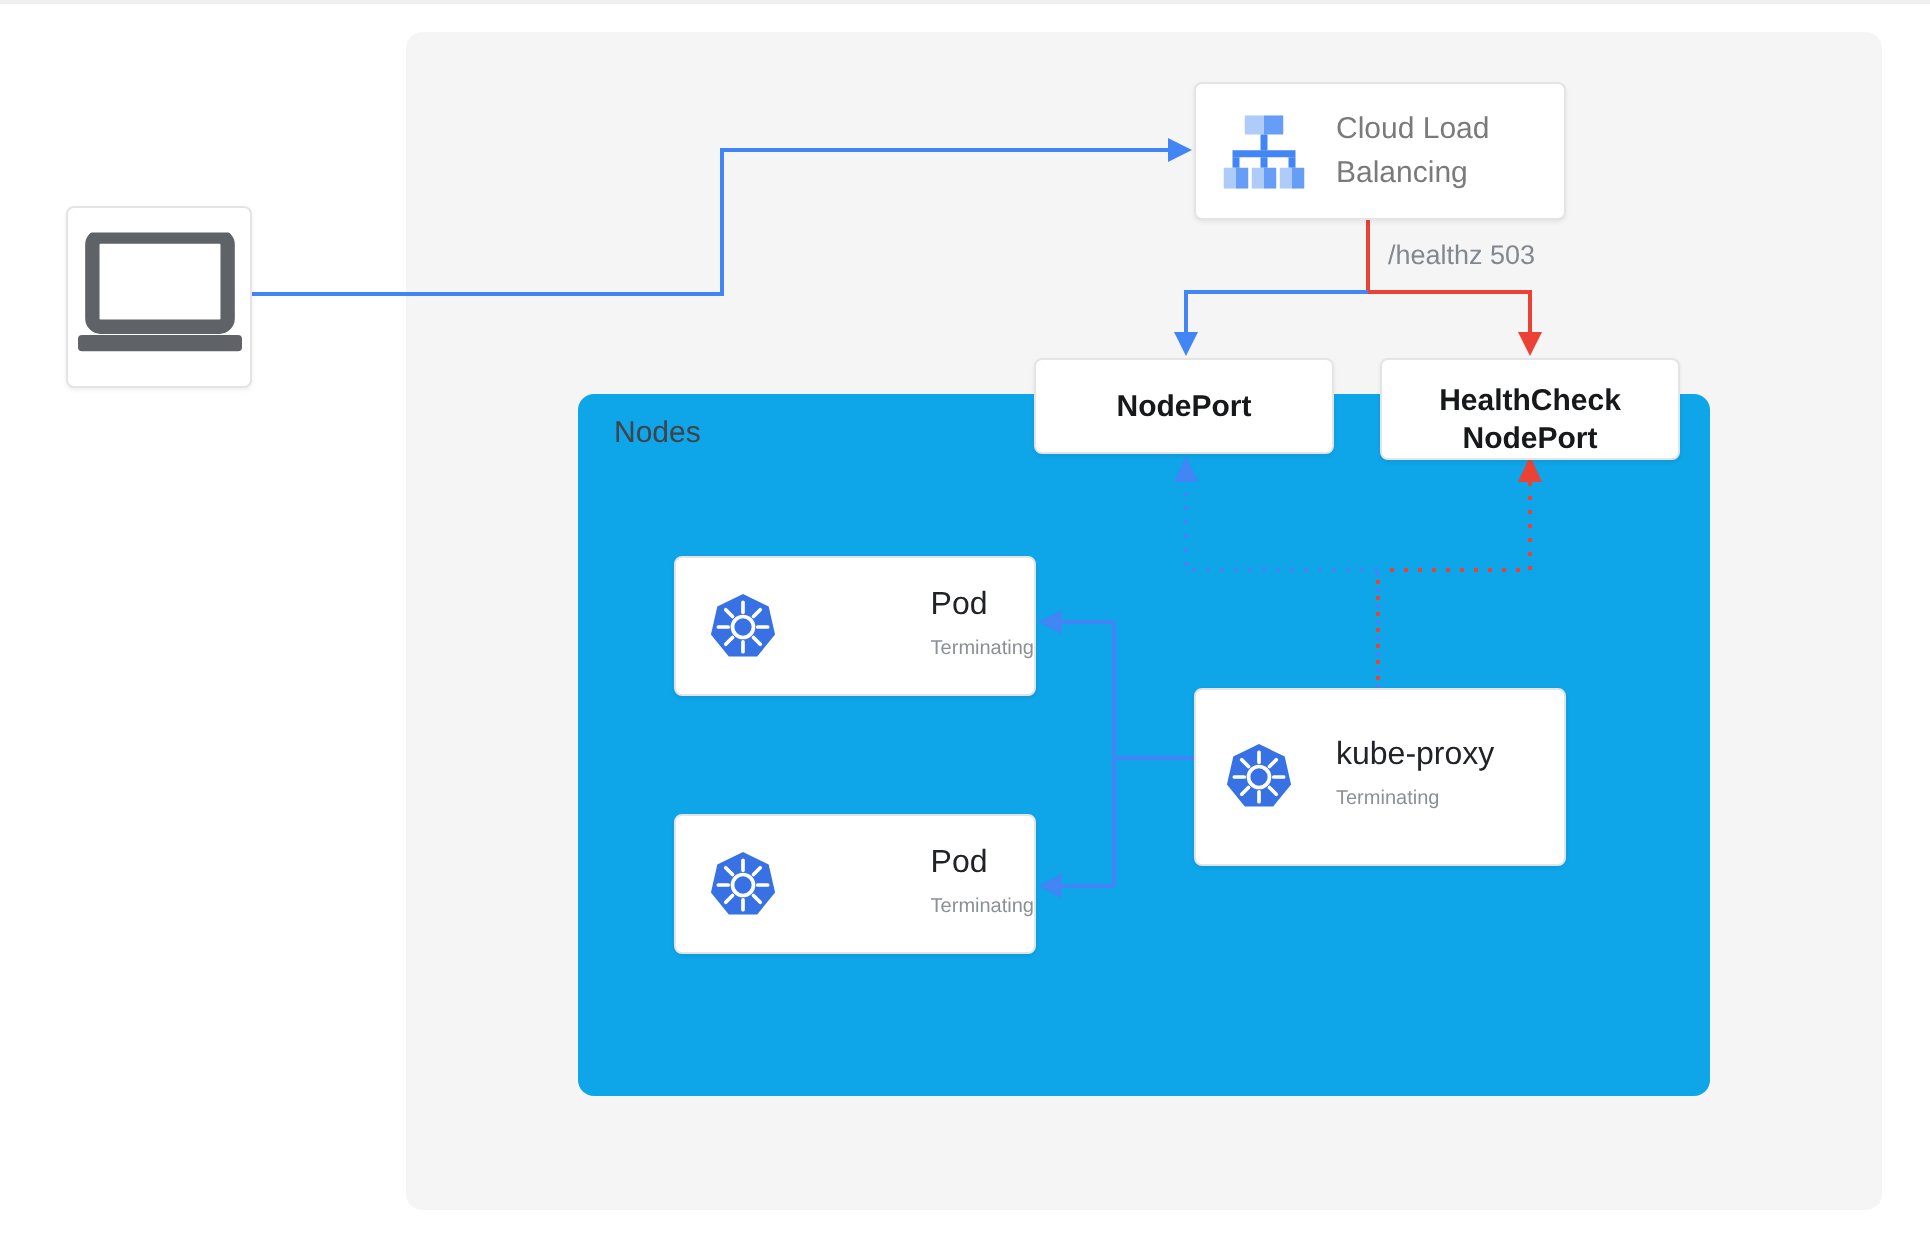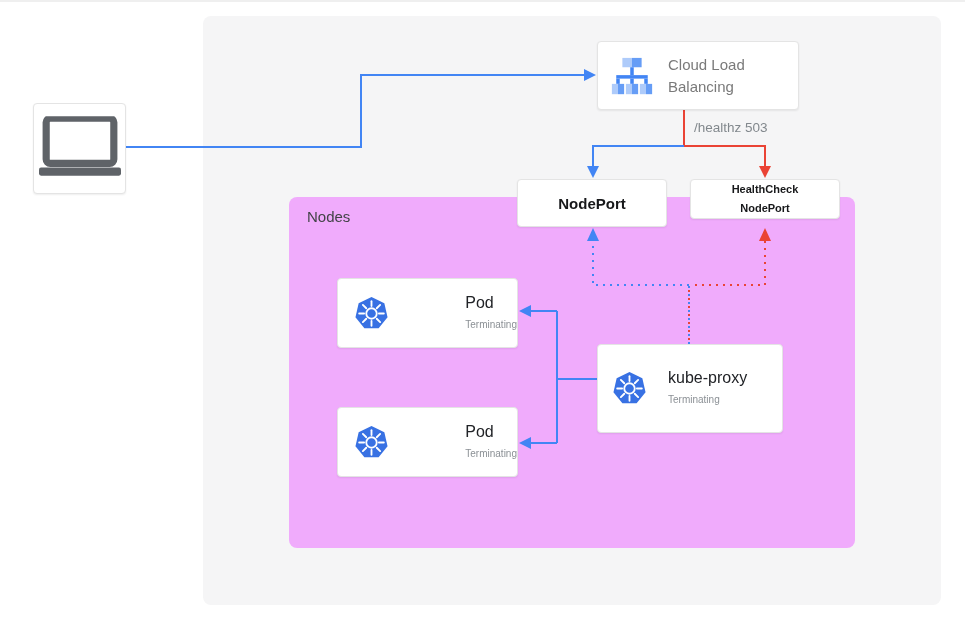--- a/index.html
+++ b/index.html
@@ -2,35 +2,35 @@
 <html><head>
 <meta charset="utf-8">
 <style>
   html,body{margin:0;padding:0;}
   body{
     width:965px;height:623px;background:#ffffff;position:relative;overflow:hidden;
     font-family:"Liberation Sans",sans-serif;
   }
   .top-rule{position:absolute;left:0;top:0;width:965px;height:2px;background:#efefef;}
   .panel{position:absolute;left:203px;top:16px;width:738px;height:589px;background:#f5f5f6;border-radius:8px;}
-  .nodes-box{position:absolute;left:289px;top:197px;width:566px;height:351px;background:#f0abfc;border-radius:8px;}
+  .nodes-box{position:absolute;left:289px;top:197px;width:566px;height:351px;background:#0ea5e9;border-radius:8px;}
   .nodes-label{position:absolute;left:18px;top:11px;font-size:15px;color:#424347;}
   .wires{position:absolute;left:0;top:0;width:965px;height:623px;pointer-events:none;}
   .box{
     position:absolute;background:#ffffff;border:1px solid #e4e4e4;border-radius:4px;
     box-shadow:0 1px 2px rgba(0,0,0,0.07);box-sizing:border-box;
     display:flex;align-items:center;
   }
   .client-box{left:33px;top:103px;width:93px;height:91px;justify-content:center;}
-  .clb-box{left:597px;top:41px;width:202px;height:69px;padding-left:13px;gap:15px;}
+  .clb-box{left:597px;top:41px;width:186px;height:69px;padding-left:13px;gap:15px;}
   .clb-text{font-size:15px;color:#7a7a7a;line-height:22px;}
   .nodeport-box{left:517px;top:179px;width:150px;height:48px;justify-content:center;
     font-weight:bold;font-size:15px;color:#17181a;}
-  .hc-box{left:690px;top:179px;width:150px;height:40px;flex-direction:column;justify-content:flex-start;
-    font-weight:bold;font-size:11px;line-height:19px;color:#17181a;text-align:center;}
+  .hc-box{left:690px;top:179px;width:150px;height:51px;flex-direction:column;justify-content:flex-end;
+    font-weight:bold;font-size:15px;line-height:19px;color:#17181a;text-align:center;}
   .pod-box{left:337px;width:181px;height:70px;padding-left:15px;gap:23px;justify-content:space-between;}
   .pod-1{top:278px;}
   .pod-2{top:407px;}
   .item-title{font-size:16px;color:#212327;line-height:22px;}
   .item-sub{font-size:10px;color:#8b9095;line-height:21px;}
   .kp-box{left:597px;top:344px;width:186px;height:89px;padding-left:13px;gap:20px;}
   .healthz-label{position:absolute;left:694px;top:120px;font-size:13.5px;font-weight:normal;color:#82888d;white-space:nowrap;}
   .k8s-icon{width:37px;height:37px;flex:0 0 auto;}
   .clb-icon{width:42px;height:38px;flex:0 0 auto;}
   .laptop-icon{width:82px;height:66px;}

